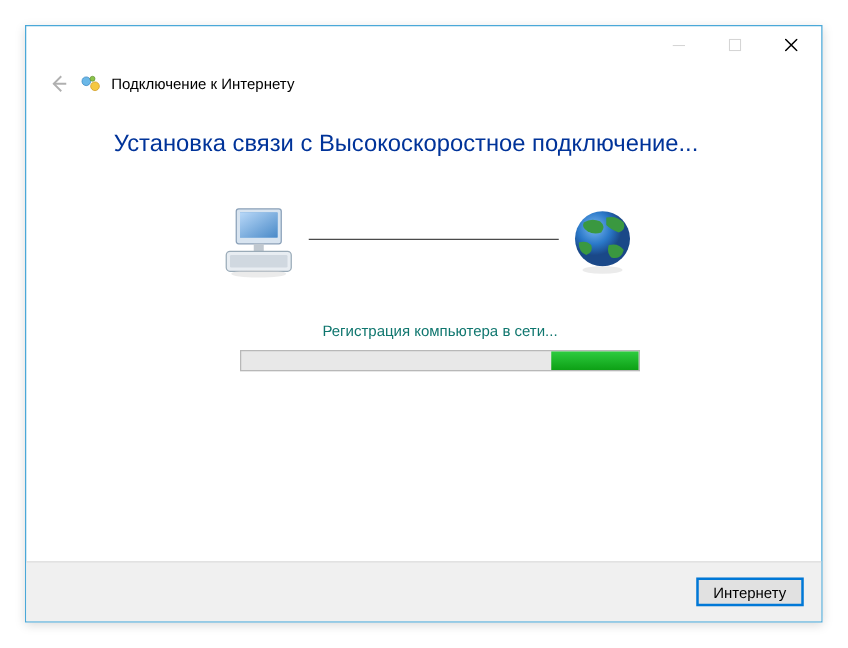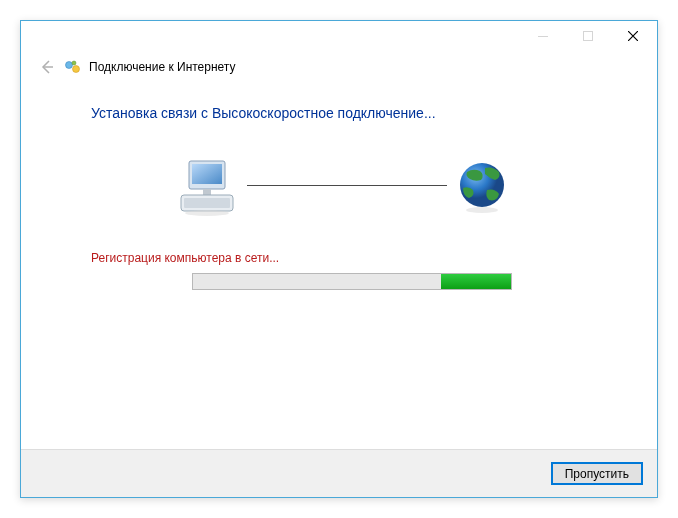--- a/index.html
+++ b/index.html
@@ -61,21 +61,21 @@
     }
     .header-title {
       font-size: 12px;
       color: #000;
     }
     .content {
       padding: 28px 44px 0 70px;
     }
     .main-heading {
       color: #003399;
-      font-size: 14px;
+      font-size: 19px;
       font-weight: 400;
       margin-bottom: 36px;
     }
     .illustration {
       display: flex;
       align-items: center;
       justify-content: center;
       gap: 0;
       margin-bottom: 30px;
       padding-left: 40px;
@@ -83,23 +83,23 @@
     }
     .connector-line {
       flex: 1;
       max-width: 200px;
       height: 1px;
       background: #4a4a4a;
       margin: 0 8px;
       margin-top: -8px;
     }
     .status-text {
-      text-align: left;
+      text-align: center;
       font-size: 12px;
-      color: #b91c1c;
+      color: #0f766e;
       margin-bottom: 8px;
     }
     .progress-wrap {
       display: flex;
       justify-content: center;
       margin-bottom: 80px;
     }
     .progress-bar {
       width: 320px;
       height: 17px;
@@ -228,15 +228,15 @@
     <div class="status-text">Регистрация компьютера в сети...</div>
 
     <div class="progress-wrap">
       <div class="progress-bar">
         <div class="progress-fill"></div>
       </div>
     </div>
   </div>
 
   <div class="button-row">
-    <button class="btn primary">Пропустить</button>
+    <button class="btn primary">Интернету</button>
   </div>
 </div>
 
 </body></html>

